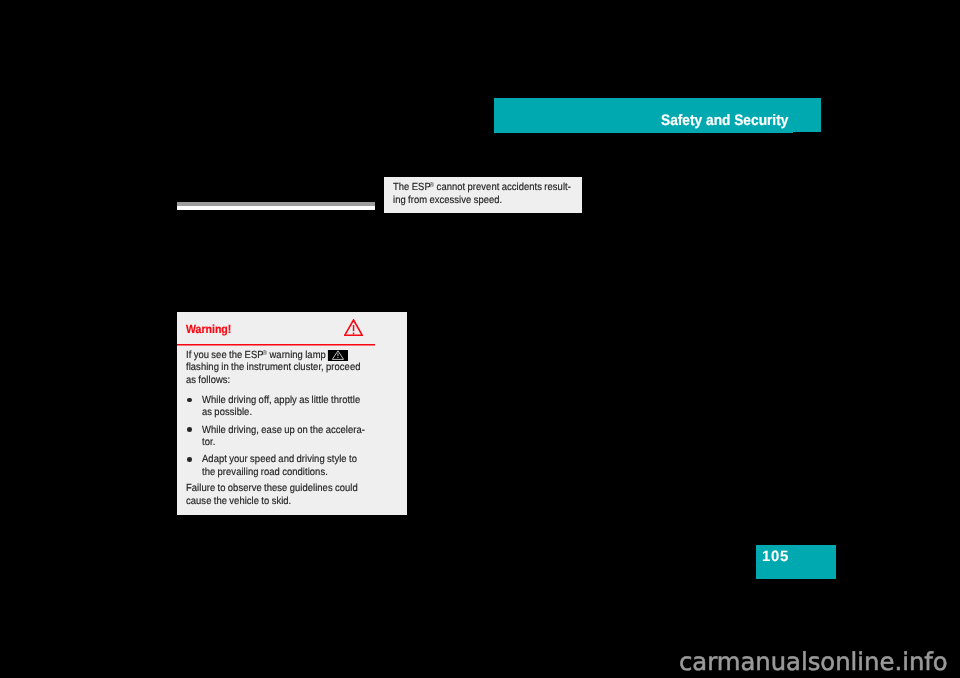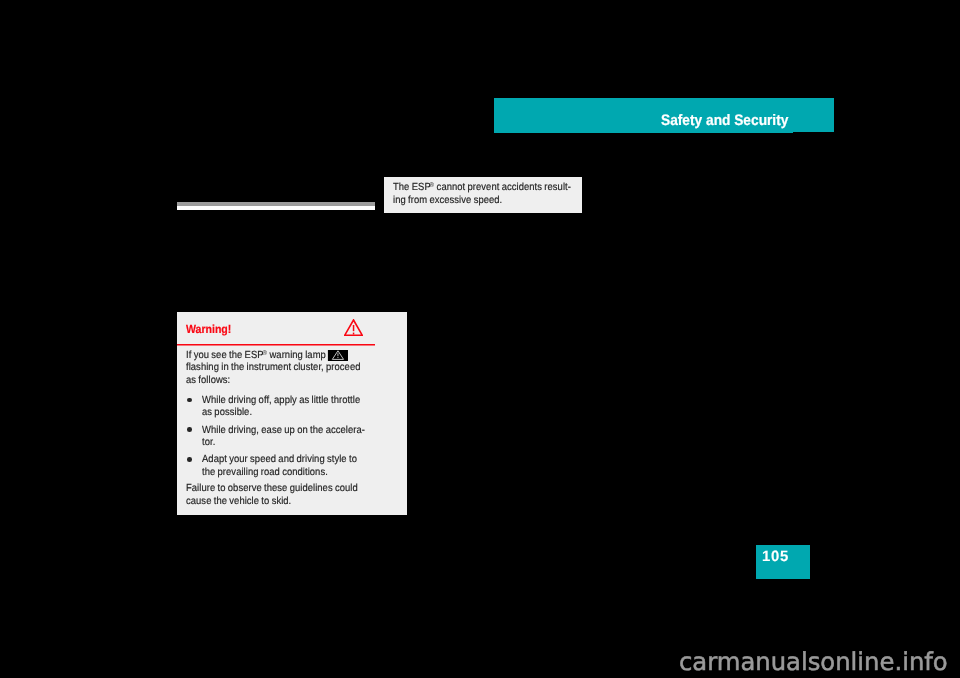--- a/index.html
+++ b/index.html
@@ -5,21 +5,21 @@
 <style>
   html,body{margin:0;padding:0;background:#000;}
   body{width:960px;height:678px;position:relative;overflow:hidden;
        font-family:"Liberation Sans",sans-serif;
        -webkit-font-smoothing:antialiased;text-rendering:geometricPrecision;}
   .page{position:absolute;left:0;top:0;width:960px;height:678px;background:#000;overflow:hidden;}
   .ln,.warn-title,.chapter-title,.pagenum,.watermark,.bul{will-change:opacity;}
 
   
   .chapter-banner{position:absolute;left:494px;top:98px;width:327px;height:34px;
-      background:#00a8b0;padding-left:13px;}
+      background:#00a8b0;}
   .chapter-banner .tail{position:absolute;left:0;top:34px;width:299px;height:1px;
       background:#00a8b0;display:block;}
   .chapter-title{position:absolute;left:166.6px;top:14.27px;color:#fff;font-size:15.1px;
       font-weight:bold;white-space:nowrap;line-height:17px;-webkit-text-stroke:0.22px #fff;
       transform:scaleX(0.9092);transform-origin:0 50%;}
 
   
   .rule{position:absolute;left:177px;top:202px;width:198px;height:8px;background:#fff;}
   .rule i{position:absolute;left:0;top:0;width:100%;height:4px;background:#9d9d9d;display:block;}
 
@@ -45,21 +45,21 @@
   .warn-tri{position:absolute;left:166.9px;top:7.2px;line-height:0;}
   ul.bullets{list-style:none;margin:0;padding:0;}
   ul.bullets li{position:static;}
   .bul{position:absolute;width:4.6px;height:4.6px;border-radius:50%;background:#262626;
       font-size:0;line-height:0;overflow:hidden;text-indent:-99px;}
   .esp-lamp{display:inline-block;width:21.95px;height:11px;background:#000;
       vertical-align:-2px;position:relative;top:1px;margin-left:2.2px;}
   .esp-lamp svg{position:absolute;left:0;top:0;display:block;}
 
   
-  .pagenum-box{position:absolute;left:756px;top:545px;width:54px;height:34px;background:#00a8b0;}
+  .pagenum-box{position:absolute;left:756px;top:545px;width:80px;height:34px;background:#00a8b0;}
   .pagenum{position:absolute;left:5.9px;top:3.9px;color:#fff;font-size:14.9px;font-weight:bold;
       line-height:16px;letter-spacing:0.72px;-webkit-text-stroke:0.1px #fff;}
 
   
   .watermark{position:absolute;left:679.3px;top:647.7px;color:#9a9a9a;font-size:24.5px;
       font-family:"DejaVu Sans",sans-serif;white-space:nowrap;line-height:28px;
       -webkit-text-stroke:0.55px #9a9a9a;transform:scaleX(0.991);transform-origin:0 50%;}
 </style>
 </head>
 <body>

